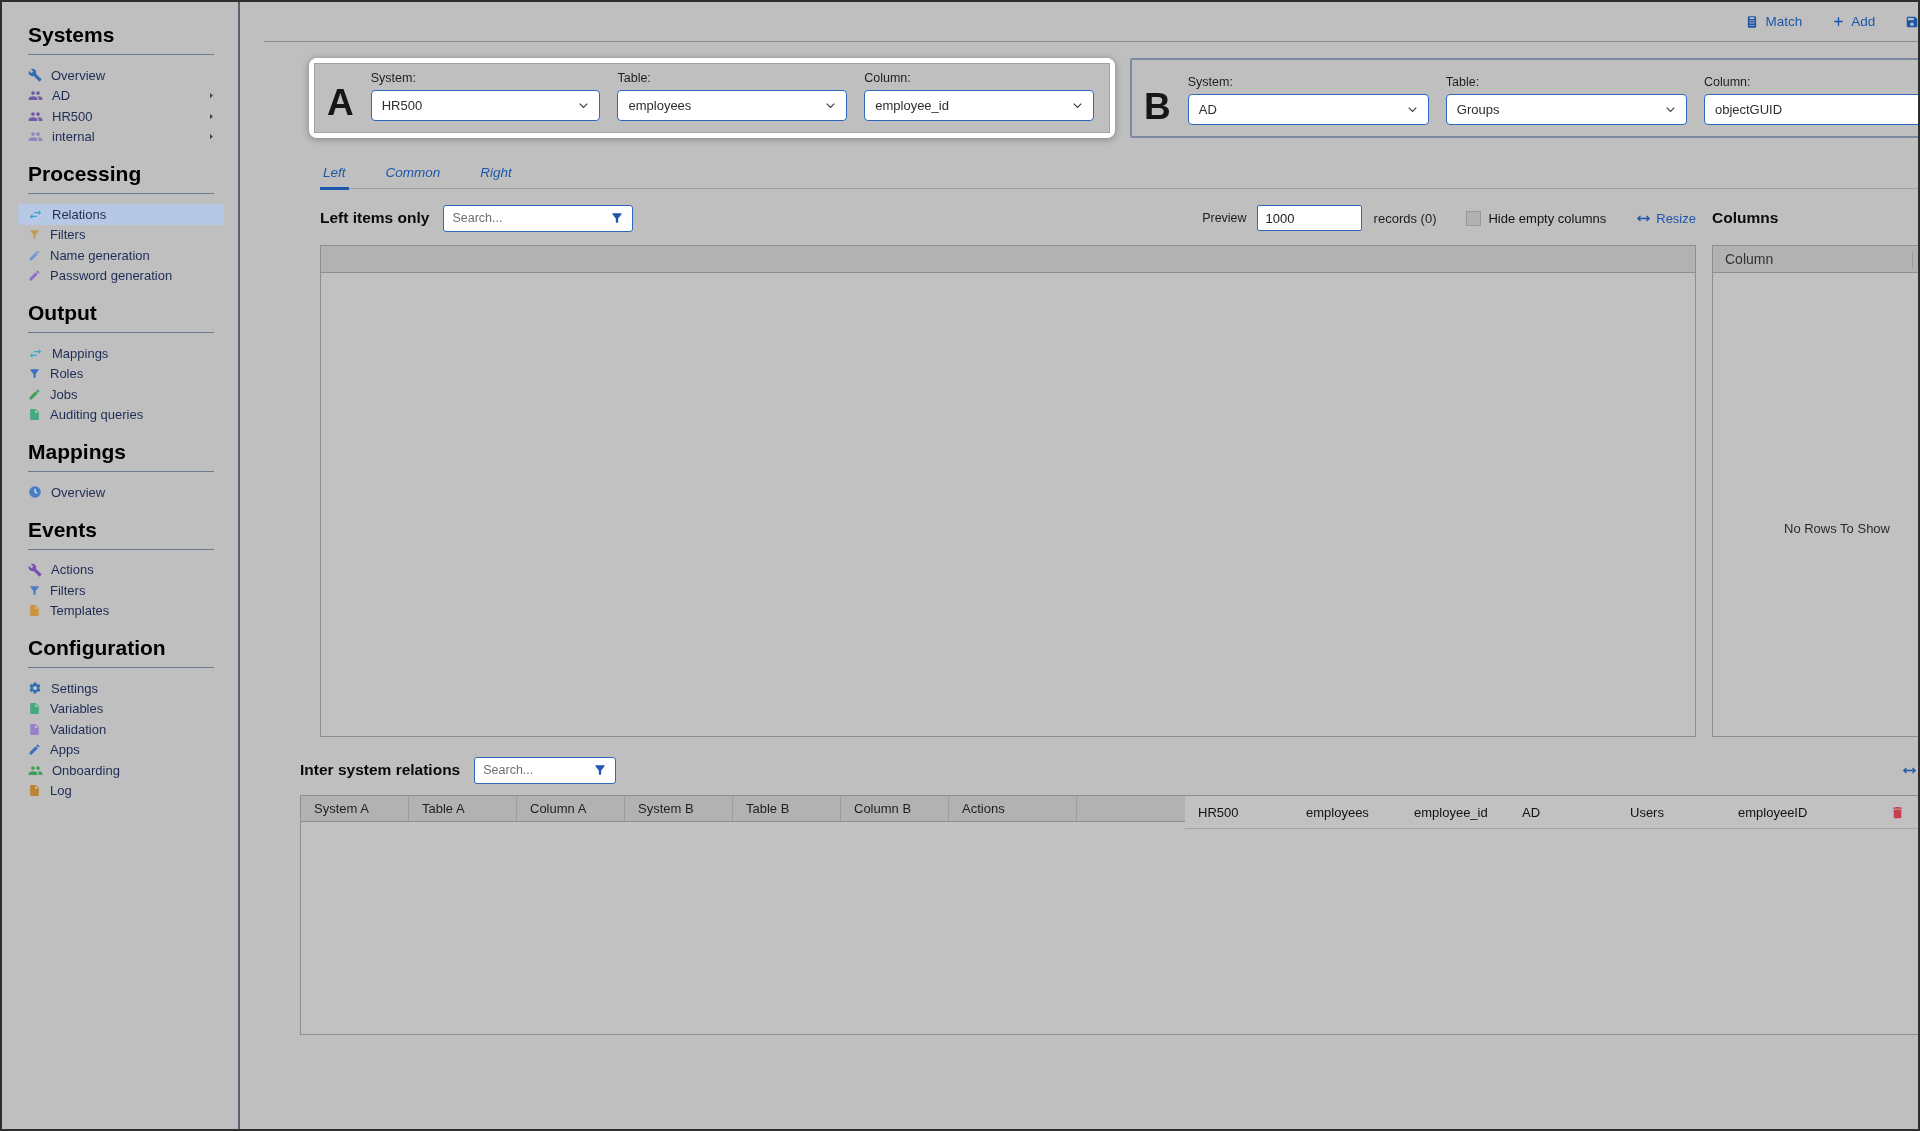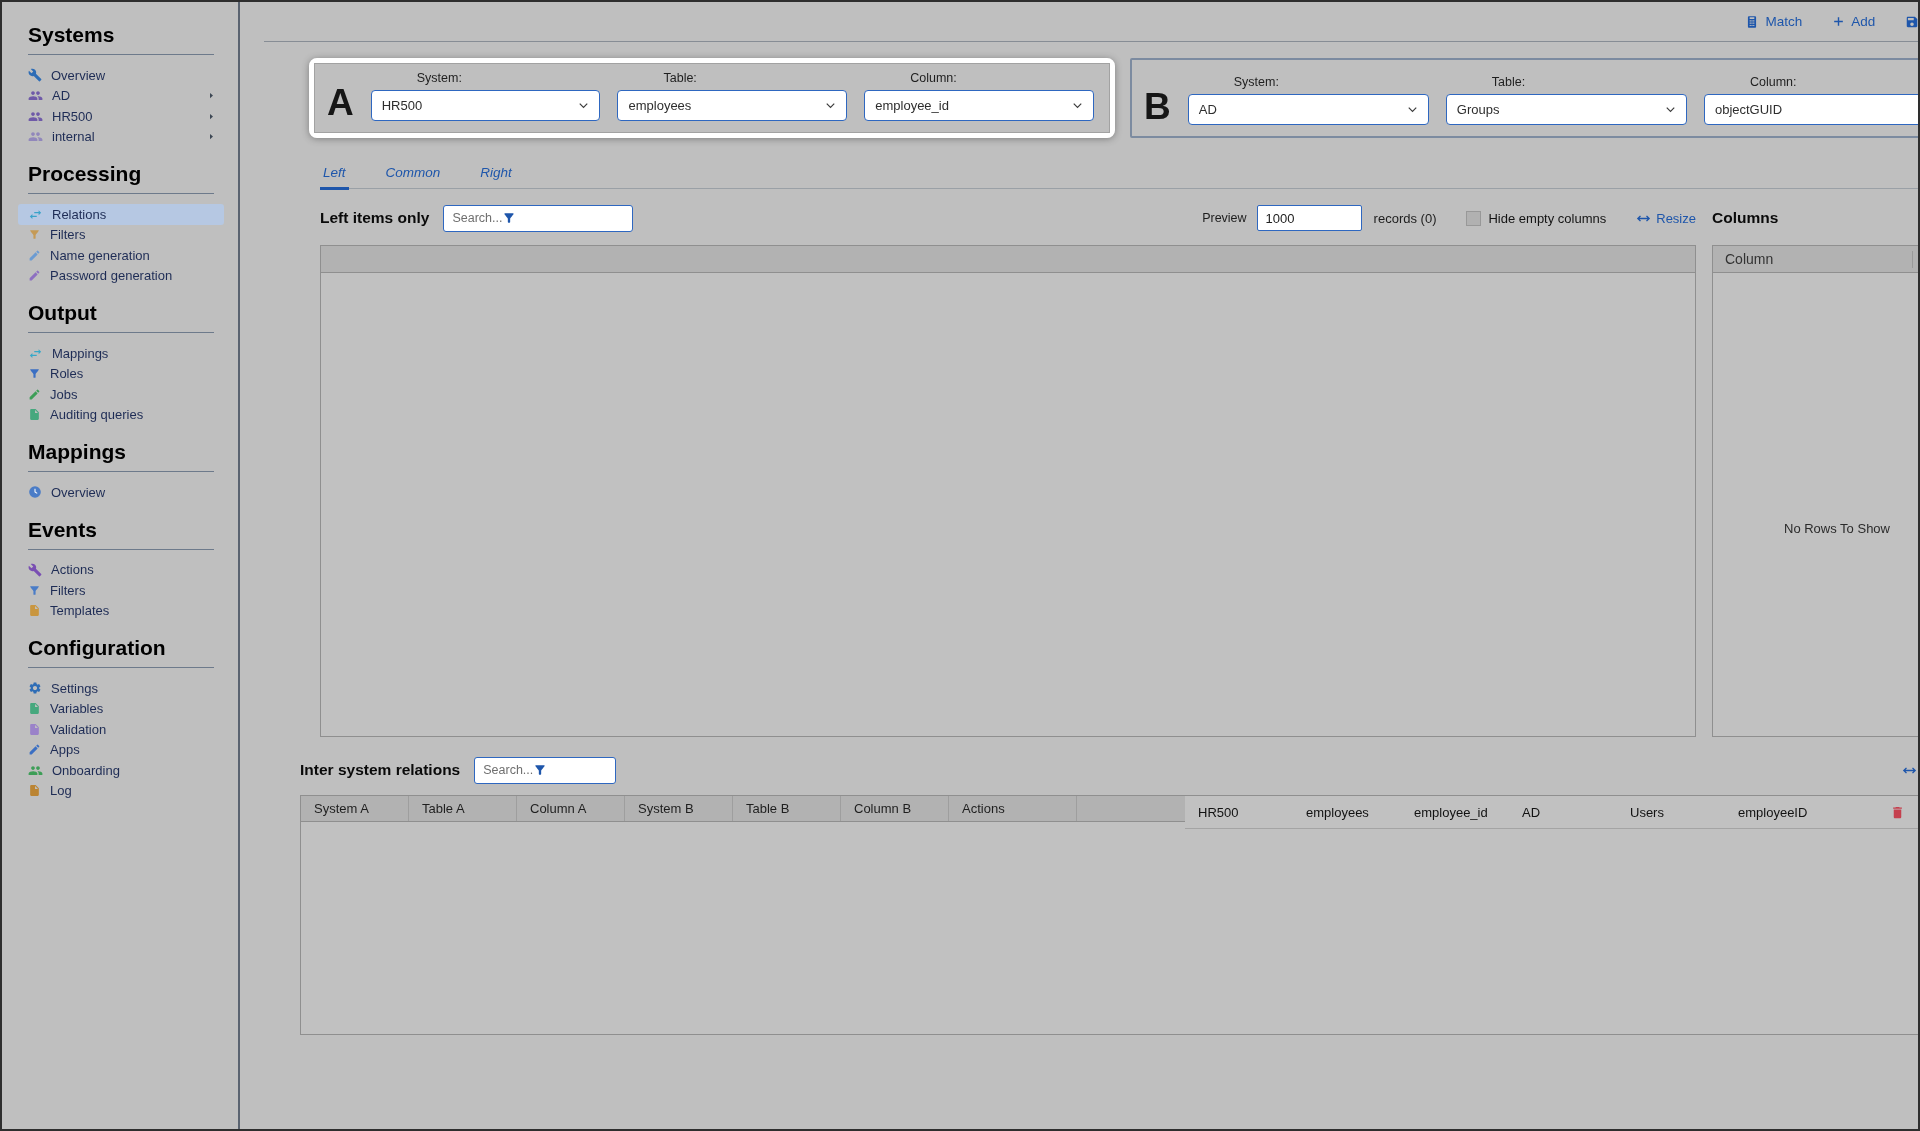--- a/index.html
+++ b/index.html
@@ -32,41 +32,41 @@
 
   
   .selector-row { display:flex; gap:15px; margin-top:16px; margin-left:45px; align-items:stretch; }
   .sel-a-wrap { flex:0 0 806px; border:5px solid #ffffff; border-radius:8px;
     box-shadow:0 1px 7px rgba(50,50,50,.45); }
   .sel-a-inner { border:1px solid #a2a2a2; height:100%; }
   .sel-b { flex:1; border:2px solid #7c8ba0; border-radius:2px; }
   .sel-panel { display:flex; align-items:flex-end; gap:17px; padding:7px 15px 11px 12px; height:100%; }
   .sel-letter { font-size:37px; font-weight:600; color:#161616; line-height:.92; padding-bottom:1px; }
   .sel-field { flex:1; display:flex; flex-direction:column; gap:5px; }
-  .sel-label { font-size:12.5px; color:#1f1f1f;margin-left:46px; }
+  .sel-label { font-size:12.5px; color:#1f1f1f; }
   .dropdown { height:31px; background:#fff; border:1px solid var(--dd-border,#2e67c0);
     border-radius:4px; display:flex; align-items:center; justify-content:space-between;
     padding:0 8px 0 10px; font-size:13px; color:#2e2e2e; cursor:pointer; }
 
   
   .tabs { display:flex; gap:34px; margin-top:22px; margin-left:56px;
     border-bottom:1px solid #9aa0a6;font-style:italic; }
   .tab { font-size:13.5px; color:var(--accent,#1e56ab); padding:5px 3px 7px;
     border-bottom:3px solid transparent; margin-bottom:-2px; cursor:pointer; }
   .tab.active { border-bottom-color:var(--accent,#1e56ab); }
 
   
   .mid-grid { display:flex; gap:16px; margin-top:13px; margin-left:56px; }
   .mid-left { flex:1; display:flex; flex-direction:column; }
   .mid-right { flex:0 0 250px; display:flex; flex-direction:column; }
   .band-row { display:flex; align-items:center; height:32px; margin-bottom:11px; }
   .section-title { font-size:15.5px; font-weight:700; color:#0a0a0a; }
   .search-box { width:190px; height:27px; margin-left:14px; background:#fff;
     border:1.5px solid var(--dd-border,#2e67c0); border-radius:3px;
-    display:flex; align-items:center; padding:0 8px; cursor:text; }
+    display:flex; align-items:center; justify-content:space-between; padding:0 8px; cursor:text; }
   .search-box .ph { font-size:12.5px; color:#6f6f6f; }
   .spacer { flex:1; }
   .preview-ctl { display:flex; align-items:center; }
   .sm-label { font-size:12.5px; color:#1d1d1d; }
   .preview-input { width:105px; height:26px; margin-left:10px; border:1.5px solid var(--dd-border,#2e67c0);
     border-radius:2px; background:#fff; font-family:"Liberation Sans",sans-serif;
     font-size:13px; color:#222; padding:0 8px; outline:none; }
   .records { font-size:13px; color:#1d1d1d; margin-left:12px; }
   .checkbox { width:15px; height:15px; background:#b1b1b1; border:1px solid #989898; margin-left:30px; cursor:pointer; }
   .cb-label { font-size:13px; color:#141414; margin-left:7px; }

